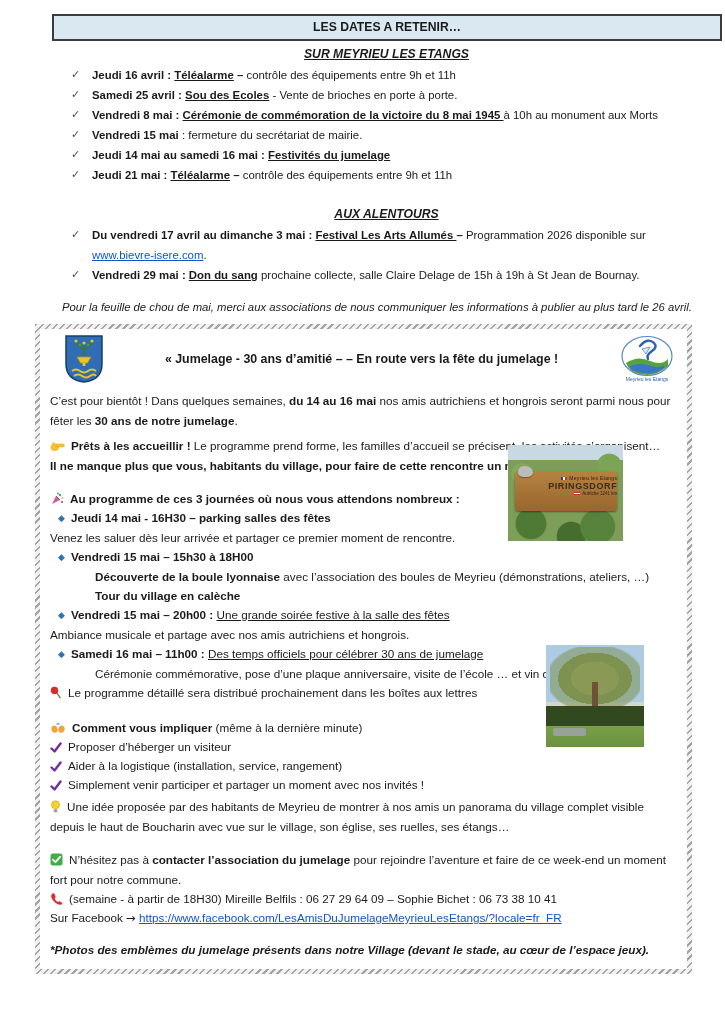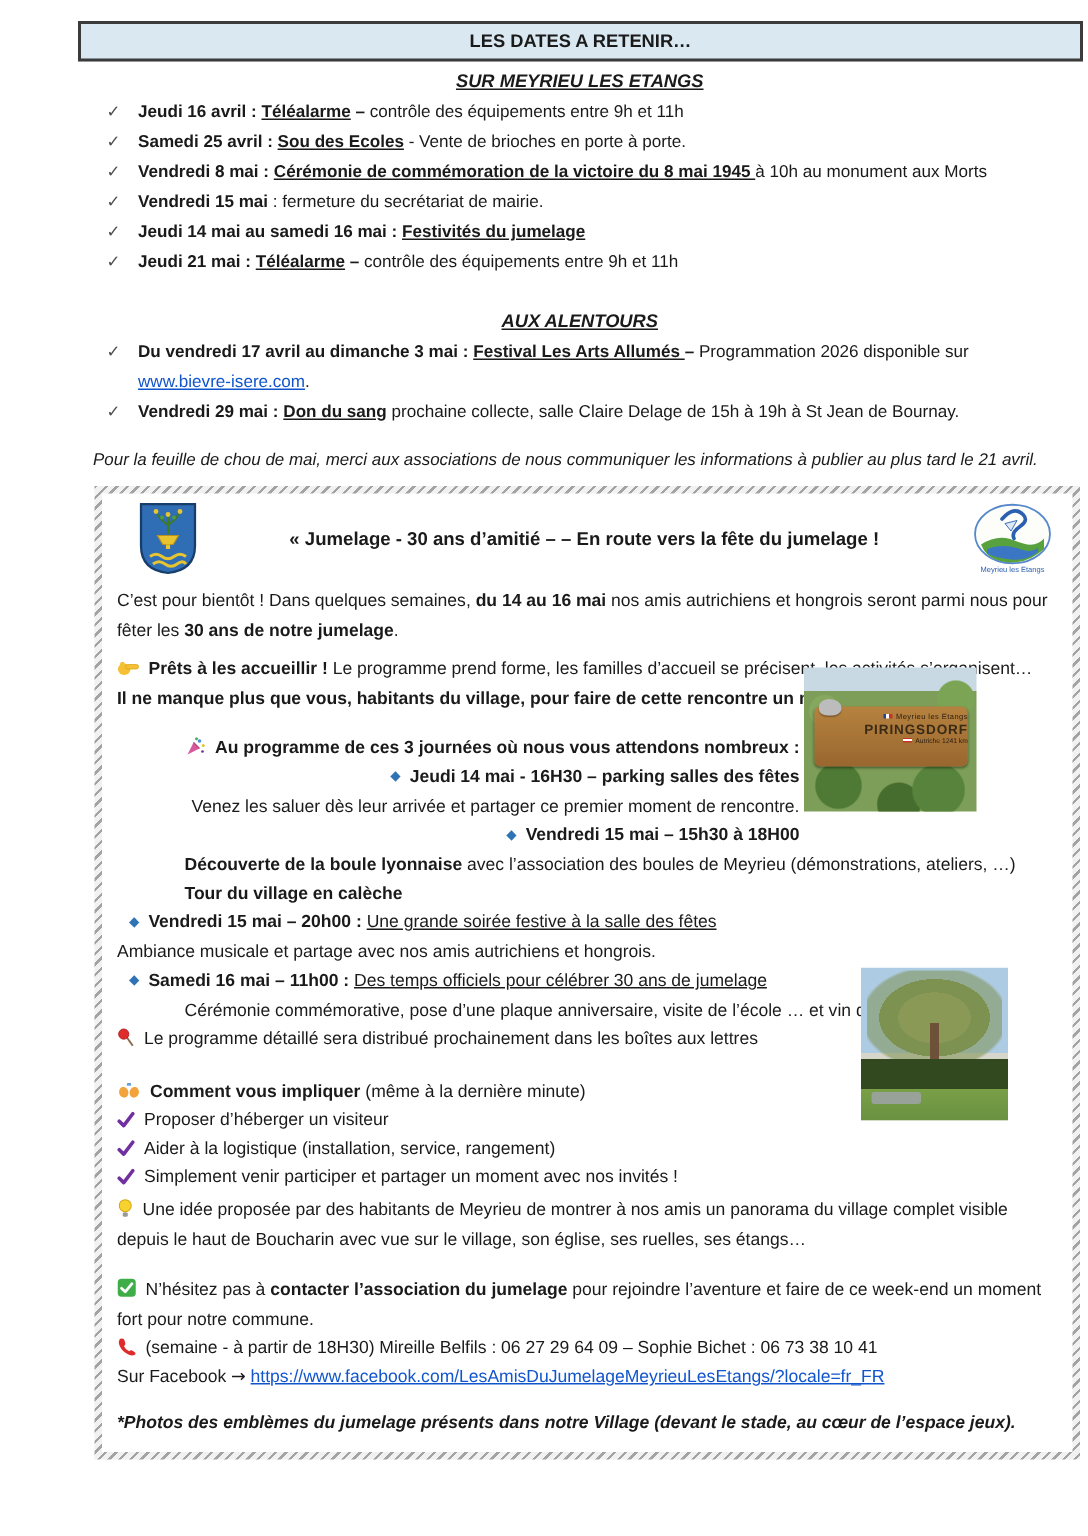--- a/index.html
+++ b/index.html
@@ -16,33 +16,33 @@
              text-decoration:underline;font-size:12.2px;}
 
   .datelist{margin:4px 20px 0 45px;font-size:11.4px;}
   .dl-row{position:relative;padding-left:23px;line-height:20px;}
   .tick{position:absolute;left:2px;top:0;color:#4d4d4d;font-family:"DejaVu Sans",sans-serif;font-size:11px;}
   .link{color:var(--link,#1155cc);text-decoration:underline;cursor:pointer;}
   .note{margin:16px 28px 0 38px;font-style:italic;font-size:11.3px;}
 
   
   .art-frame{position:absolute;left:35px;top:324px;width:657px;box-sizing:border-box;padding:5px;
-             background:repeating-linear-gradient(135deg,#a3a3a3 0 1.6px,#f1f1f1 1.6px 5px);margin-left:28px;}
+             background:repeating-linear-gradient(135deg,#a3a3a3 0 1.6px,#f1f1f1 1.6px 5px);}
   .art-inner{position:relative;background:#fff;padding:4px 10px 10px 10px;font-size:11.7px;}
 
   .box-head{display:flex;align-items:center;height:52px;}
   .box-title{flex:1;text-align:center;font-weight:bold;font-size:12.4px;padding:0 4px;}
   .crest{margin-left:14px;flex:0 0 auto;}
   .roundlogo{flex:0 0 auto;margin-right:2px;}
 
   .ln{line-height:19px;}
   .para{line-height:19.5px;}
   .mt6{margin-top:6px}.mt14{margin-top:14px}.mt16{margin-top:16px}
   .indent{padding-left:45px;}
-  .narrow{max-width:455px;text-align:right;}
+  .narrow{max-width:455px;}
   .nv{max-width:488px;}
   .glyph{font-family:"DejaVu Sans",sans-serif;}
   .diamond{color:var(--diamond,#2e74b5);font-size:9px;vertical-align:1px;padding:0 6px 0 8px;}
   .isvg{vertical-align:-2px;margin-right:6px;}
 
   
   .photo-sign{position:absolute;left:468px;top:116px;width:115px;height:96px;overflow:hidden;
       background-image:
         radial-gradient(circle at 12% 30%,#86a75e 0 10px,transparent 11px),
         radial-gradient(circle at 88% 22%,#7ba455 0 12px,transparent 13px),
@@ -109,21 +109,21 @@
   <div class="datelist">
     <div class="dl-row">
       <span class="tick">✓</span><span class="b">Du vendredi 17 avril au dimanche 3 mai : </span><span class="b u">Festival Les Arts Allumés </span><span class="b">–</span><span> Programmation 2026 disponible sur</span>
       <div><a class="link">www.bievre-isere.com</a><span>.</span></div>
     </div>
     <div class="dl-row">
       <span class="tick">✓</span><span class="b">Vendredi 29 mai : </span><span class="b u">Don du sang</span><span> prochaine collecte, salle Claire Delage de 15h à 19h à St Jean de Bournay.</span>
     </div>
   </div>
 
-  <div class="note">Pour la feuille de chou de mai, merci aux associations de nous communiquer les informations à publier au plus tard le 21 avril.</div>
+  <div class="note">Pour la feuille de chou de mai, merci aux associations de nous communiquer les informations à publier au plus tard le 26 avril.</div>
 
   <div class="art-frame">
     <div class="art-inner">
 
       <div class="box-head">
         <svg class="crest" width="40" height="50" viewBox="0 0 40 50">
           <path d="M2 2 H38 V30 Q38 46 20 48 Q2 46 2 30 Z" fill="#2f6db4" stroke="#173d6b" stroke-width="1.5"></path>
           <g stroke="#3f7a22" stroke-width="1.3" fill="none">
             <path d="M20 22 V10"></path>
               <path d="M20 16 Q14 12 12 7"></path>

